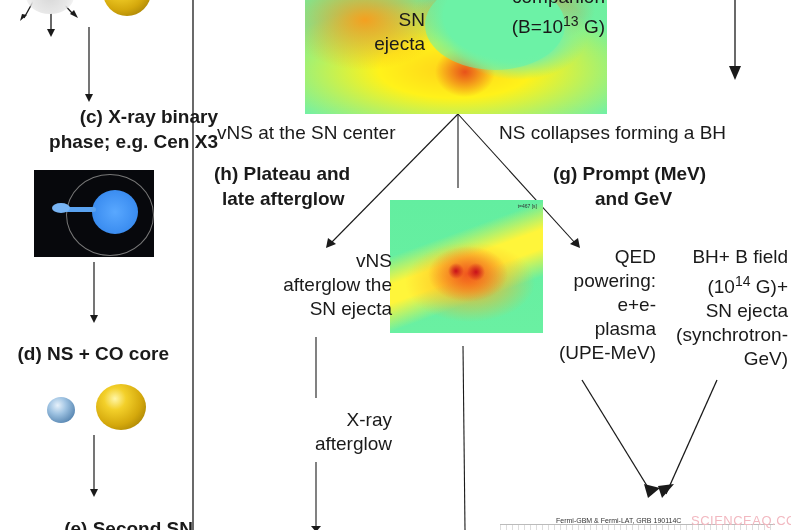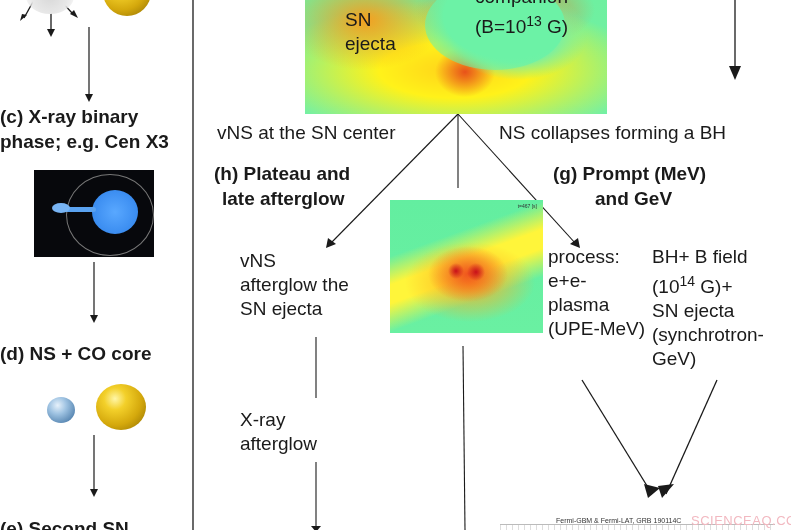--- a/index.html
+++ b/index.html
@@ -1,21 +1,21 @@
 <!DOCTYPE html>
 <html><head>
 <meta charset="utf-8">
 <style>
   html, body { margin:0; padding:0; }
   body {
     width:791px; height:530px; position:relative; overflow:hidden;
     background:#ffffff; font-family:"Liberation Sans", sans-serif; color:#1a1a1a;
   }
   .abs { position:absolute; }
-  .ctr { text-align:left; }
+  .ctr { text-align:right; }
   .lbl { font-size:19px; line-height:24px; }
   .blbl { font-size:19px; line-height:25px; font-weight:bold; }
   .heat {
     position:absolute; overflow:hidden;
   }
   .heat-top {
     left:305px; top:0; width:302px; height:114px;
     background:
       radial-gradient(ellipse 70px 45px at 213px 35px, #7cf0a0 0%, #7cf0a0 60%, rgba(124,240,160,0) 100%),
       radial-gradient(ellipse 30px 25px at 160px 72px, #e8521a 0%, rgba(232,82,26,0) 100%),
@@ -179,21 +179,22 @@
   <div>vNS</div>
   <div>afterglow the</div>
   <div>SN ejecta</div>
 </div>
 <div class="abs ctr lbl" style="left:240px; top:408px; width:152px;">
   <div>X-ray</div>
   <div>afterglow</div>
 </div>
 
 <div class="abs ctr lbl" style="left:548px; top:245px; width:108px;">
-  <div>process:</div>
+  <div>QED</div>
+  <div>powering:</div>
   <div>e+e-</div>
   <div>plasma</div>
   <div>(UPE-MeV)</div>
 </div>
 <div class="abs ctr lbl" style="left:652px; top:245px; width:136px;">
   <div>BH+ B field</div>
   <div><span>(10</span><sup style="font-size:14px;">14</sup><span> G)+</span></div>
   <div>SN ejecta</div>
   <div>(synchrotron-</div>
   <div>GeV)</div>

